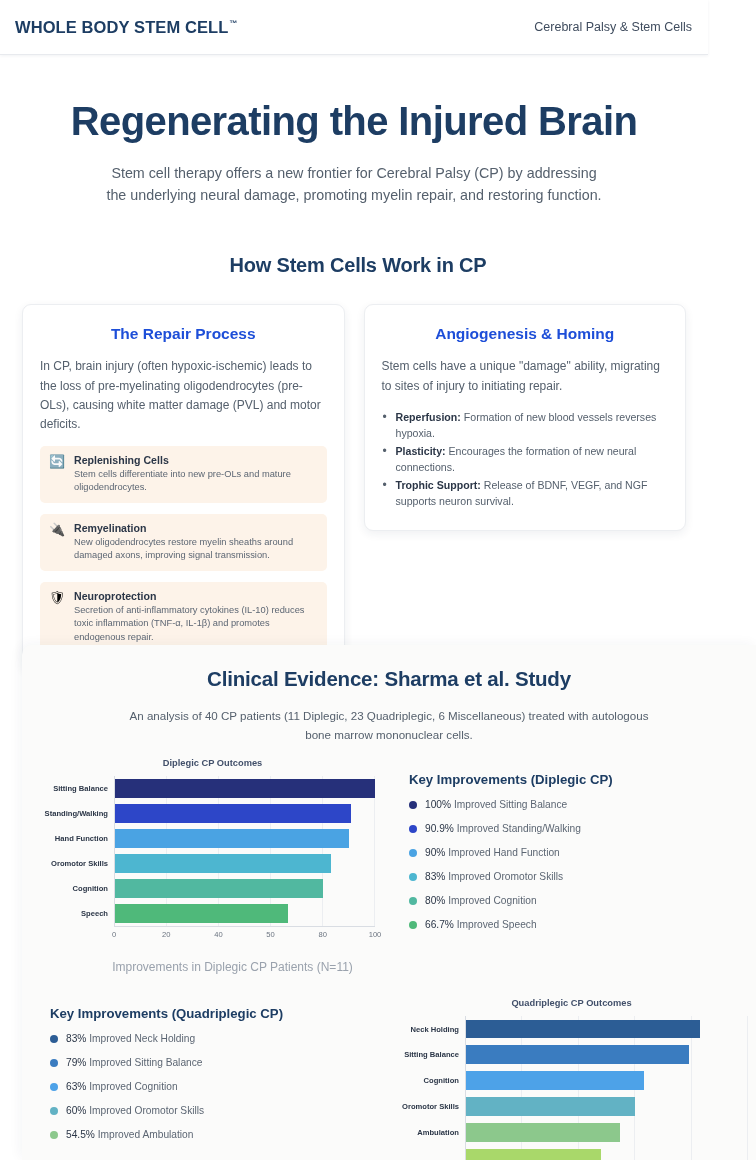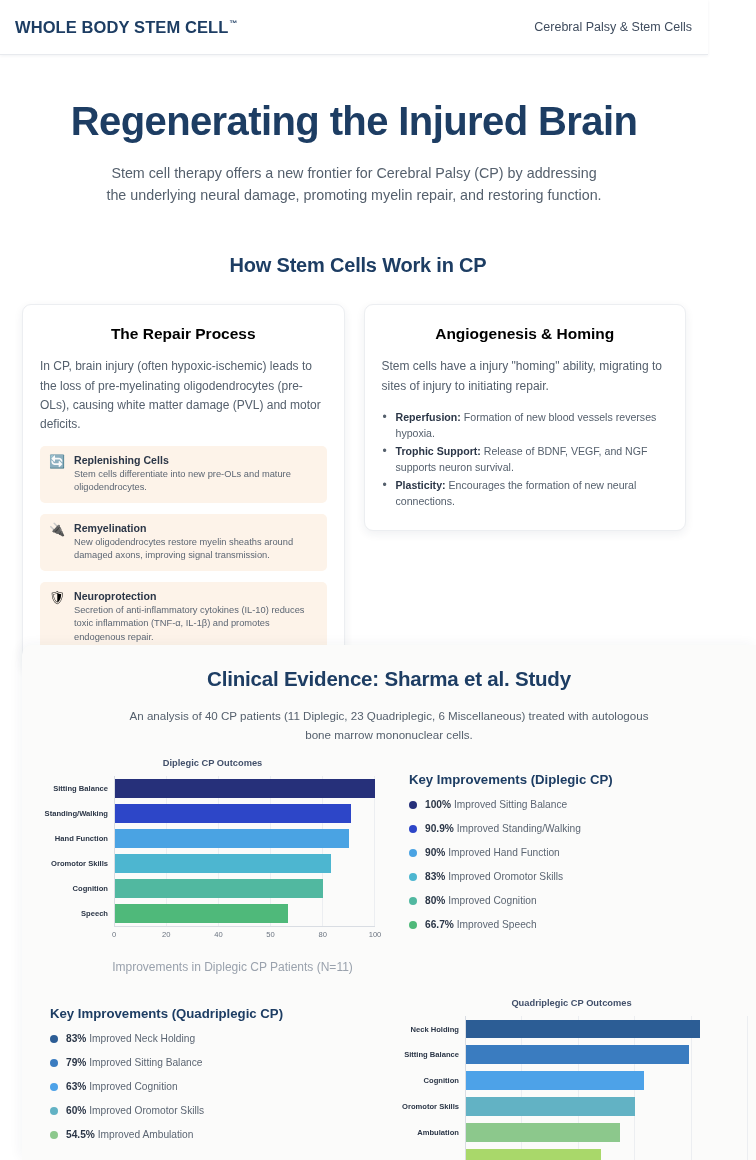--- a/index.html
+++ b/index.html
@@ -55,21 +55,21 @@
     padding: 0 22px; margin-top: 27px; align-items: flex-start;
   }
   .card {
     flex: 1 1 0; background: #ffffff;
     border: 1px solid #eceef1; border-radius: 9px;
     box-shadow: 0 3px 10px rgba(25,40,70,.07);
     padding: 20px 17px 18px;
   }
   .card h3 {
     text-align: center; font-size: 15.5px; font-weight: bold;
-    color: #000000; margin-bottom: 14px;
+    color: #1d4ed8; margin-bottom: 14px;
   }
   .card p.body {
     font-size: 12px; line-height: 1.62; color: #55606d;
   }
 
   .feature {
     display: flex; gap: 9px; align-items: flex-start;
     background: #fdf3e9; border-radius: 5px;
     padding: 8px 9px; margin-top: 11px;
   }
@@ -160,21 +160,21 @@
   .keybox { padding-left: 4px; }
   .keybox h4 {
     font-size: 13.2px; font-weight: bold; color: #1d3d63; margin-bottom: 12px;
   }
   .keylist li {
     list-style: none; display: flex; align-items: center;
     gap: 8px; margin-bottom: 13px;
   }
   .dot { width: 8px; height: 8px; border-radius: 50%; flex: 0 0 8px; }
   .keytext { font-size: 10.2px; color: #5c6673; }
-  .keytext b { color: #2b3647; font-weight: bold; }
+  .keytext b { color: #2b3647; font-weight: normal; }
 </style>
 </head>
 <body>
 
 <div class="page">
 
   <div class="site-header">
     <div class="brand">
       <span>WHOLE BODY STEM CELL</span><span class="tm">™</span>
     </div>
@@ -214,25 +214,25 @@
         <span class="ficon">🛡</span>
         <span class="ftext">
           <span class="ftitle" style="display:block">Neuroprotection</span>
           <span class="fdesc" style="display:block">Secretion of anti-inflammatory cytokines (IL-10) reduces toxic inflammation (TNF-α, IL-1β) and promotes endogenous repair.</span>
         </span>
       </div>
     </div>
 
     <div class="card">
       <h3>Angiogenesis &amp; Homing</h3>
-      <p class="body">Stem cells have a injury "homing" ability, migrating to sites of injury to initiating repair.</p>
+      <p class="body">Stem cells have a unique "damage" ability, migrating to sites of injury to initiating repair.</p>
       <ul class="bullets">
         <li><b>Reperfusion:</b> <span>Formation of new blood vessels reverses hypoxia.</span></li>
+        <li><b>Plasticity:</b> <span>Encourages the formation of new neural connections.</span></li>
         <li><b>Trophic Support:</b> <span>Release of BDNF, VEGF, and NGF supports neuron survival.</span></li>
-        <li><b>Plasticity:</b> <span>Encourages the formation of new neural connections.</span></li>
       </ul>
     </div>
   </div>
 
   <div class="evidence">
     <h2>Clinical Evidence: Sharma et al. Study</h2>
     <p class="lede">An analysis of 40 CP patients (11 Diplegic, 23 Quadriplegic, 6 Miscellaneous) treated with autologous bone marrow mononuclear cells.</p>
 
     <div class="evi-row">
       <div class="evi-col" style="padding:0 14px 0 26px;">

